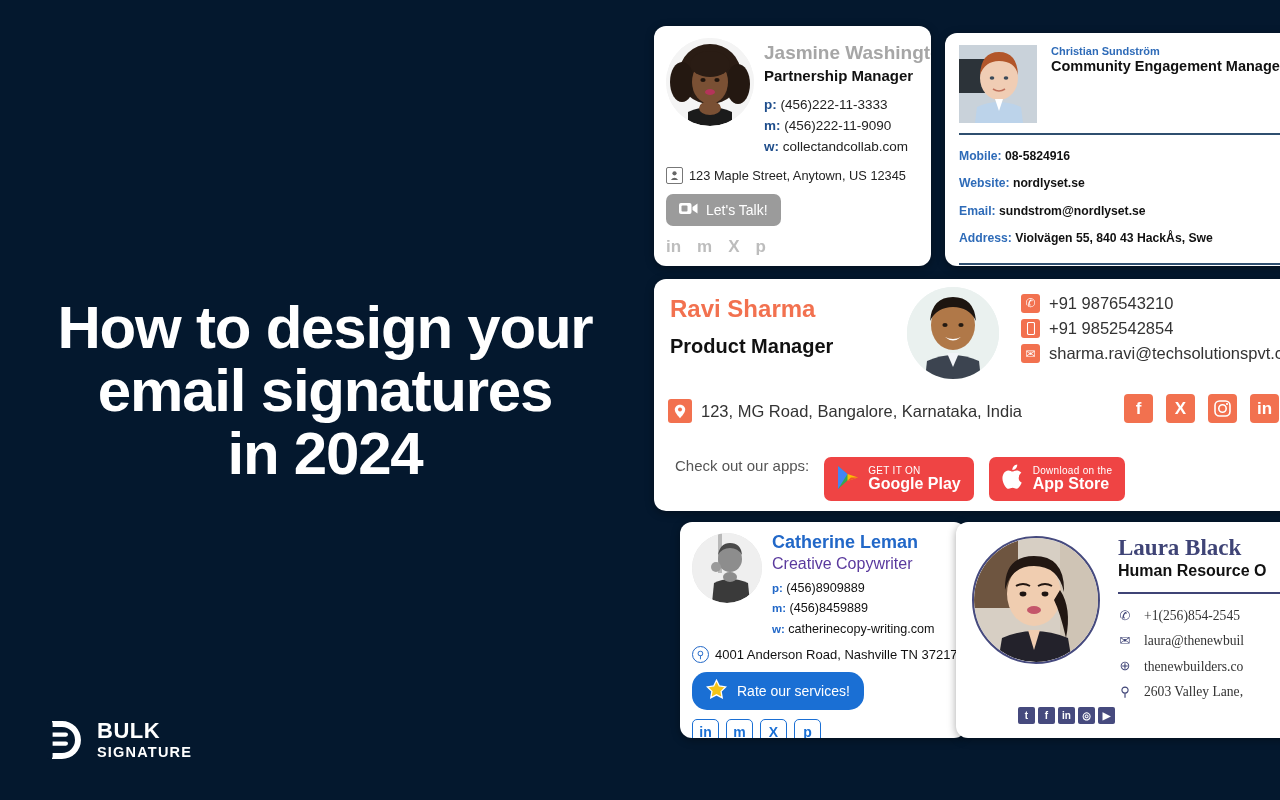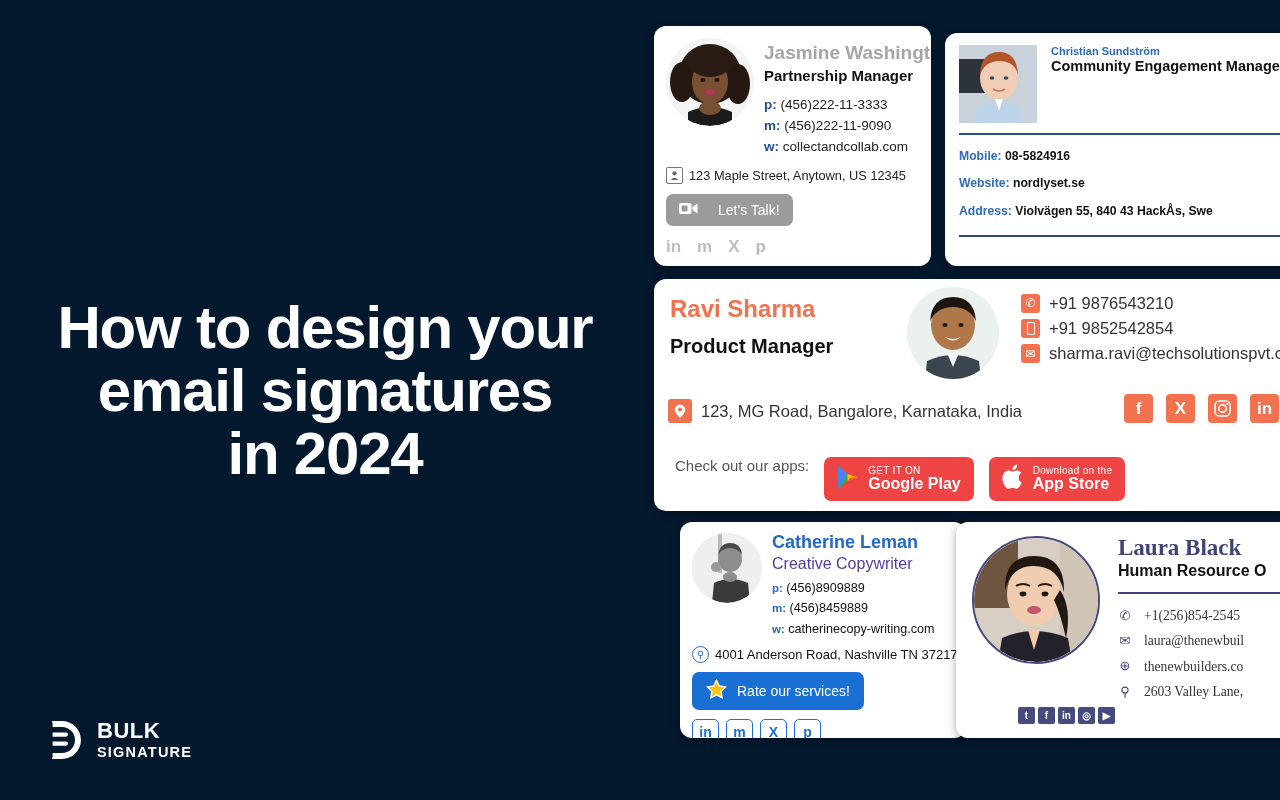--- a/index.html
+++ b/index.html
@@ -39,21 +39,21 @@
   #card-jasmine .inner{padding:12px 14px 8px 12px;}
   .j-top{display:flex;gap:10px;}
   .j-avatar{width:88px;height:88px;border-radius:50%;flex:0 0 88px;overflow:hidden;position:relative;background:#f2f2f2;}
   .j-body{padding-top:4px;flex:1;min-width:0;}
   .j-name{font-size:19px;font-weight:bold;color:#a6a6a6;line-height:1.15;white-space:nowrap;}
   .j-title{font-size:15px;font-weight:bold;color:#111;margin-top:3px;white-space:nowrap;}
   .j-contact{margin-top:10px;font-size:13.5px;color:#222;line-height:1.57;}
   .j-contact b{color:#1f4e8c;}
   .j-addr{display:flex;align-items:center;gap:6px;margin-top:10px;font-size:12.8px;color:#222;}
   .j-addr .pin{width:15px;height:15px;border:1px solid #777;border-radius:2px;display:flex;align-items:center;justify-content:center;flex:0 0 15px;}
-  .j-btn{margin-top:10px;display:inline-flex;align-items:center;gap:20px;background:#9b9b9b;color:#fff;border-radius:7px;padding:8px 13px;font-size:14px;}
+  .j-btn{margin-top:10px;display:inline-flex;align-items:center;gap:8px;background:#9b9b9b;color:#fff;border-radius:7px;padding:8px 13px;font-size:14px;}
   .j-soc{margin-top:12px;display:flex;gap:16px;align-items:center;color:#bdbdbd;}
   .j-soc span{font-size:17px;font-weight:bold;line-height:1;}
 
   
   #card-christian{left:945px;top:33px;width:350px;height:233px;}
   #card-christian .inner{padding:12px 14px 10px 14px;}
   .c-top{display:flex;gap:14px;}
   .c-avatar{width:78px;height:78px;flex:0 0 78px;overflow:hidden;background:#dfe3e8;position:relative;}
   .c-name{font-size:11px;font-weight:bold;color:#2e6bb8;line-height:1.1;white-space:nowrap;}
   .c-title{font-size:14.5px;font-weight:bold;color:#111;margin-top:1px;white-space:nowrap;}
@@ -84,21 +84,21 @@
   #card-catherine{left:680px;top:522px;width:286px;height:216px;}
   #card-catherine .inner{padding:11px 12px 8px 12px;}
   .k-top{display:flex;gap:10px;}
   .k-avatar{width:70px;height:70px;flex:0 0 70px;border-radius:50%;overflow:hidden;background:#e6e6e6;position:relative;}
   .k-name{font-size:18px;font-weight:bold;color:#2268c8;line-height:1.1;white-space:nowrap;}
   .k-title{font-size:16px;color:#5a3a9e;margin-top:2px;white-space:nowrap;}
   .k-contact{margin-top:5px;font-size:12.6px;color:#111;line-height:1.62;white-space:nowrap;}
   .k-contact b{color:#2268c8;font-size:11.5px;}
   .k-addr{display:flex;align-items:center;gap:6px;margin-top:7px;font-size:13px;color:#111;white-space:nowrap;}
   .k-addr .pin{width:15px;height:15px;border:1.5px solid #2268c8;border-radius:50%;display:flex;align-items:center;justify-content:center;flex:0 0 15px;color:#2268c8;font-size:10px;}
-  .k-btn{margin-top:9px;display:inline-flex;align-items:center;gap:10px;background:#1a6fd4;border-radius:7px;padding:7px 14px;color:#fff;font-size:14px;}
+  .k-btn{margin-top:9px;display:inline-flex;align-items:center;gap:10px;background:#1a6fd4;border-radius:15px;padding:7px 14px;color:#fff;font-size:14px;}
   .k-soc{margin-top:9px;display:flex;gap:7px;}
   .k-soc .bx{width:25px;height:25px;border:1.5px solid #1a6fd4;border-radius:5px;display:flex;align-items:center;justify-content:center;color:#1a6fd4;font-size:14px;font-weight:bold;}
 
   
   #card-laura{left:956px;top:522px;width:340px;height:216px;}
   #card-laura .inner{padding:14px 14px 10px 16px;display:flex;gap:18px;}
   .l-avatar{width:124px;height:124px;flex:0 0 124px;border-radius:50%;overflow:hidden;border:2px solid #464a7e;background:#ddd;position:relative;}
   .l-name{font-size:23px;font-weight:bold;color:#3f4476;font-family:"Liberation Serif",serif;line-height:1.05;white-space:nowrap;}
   .l-title{font-size:16px;font-weight:bold;color:#111;margin-top:2px;white-space:nowrap;}
   .l-rule{border-top:2px solid #3f4476;margin:12px 0 9px 0;}
@@ -230,20 +230,24 @@
     </div>
     <div class="c-rule"></div>
     <div class="c-rows">
       <div>
         <span class="lbl">Mobile:</span>
         <span class="val">08-5824916</span>
       </div>
       <div>
         <span class="lbl">Website:</span>
         <span class="val">nordlyset.se</span>
+      </div>
+      <div>
+        <span class="lbl">Email:</span>
+        <span class="val">sundstrom@nordlyset.se</span>
       </div>
       <div>
         <span class="lbl">Address:</span>
         <span class="val">Violvägen 55, 840 43 HackÅs, Swe</span>
       </div>
     </div>
     <div class="c-rule"></div>
 
   </div>
 </div>

